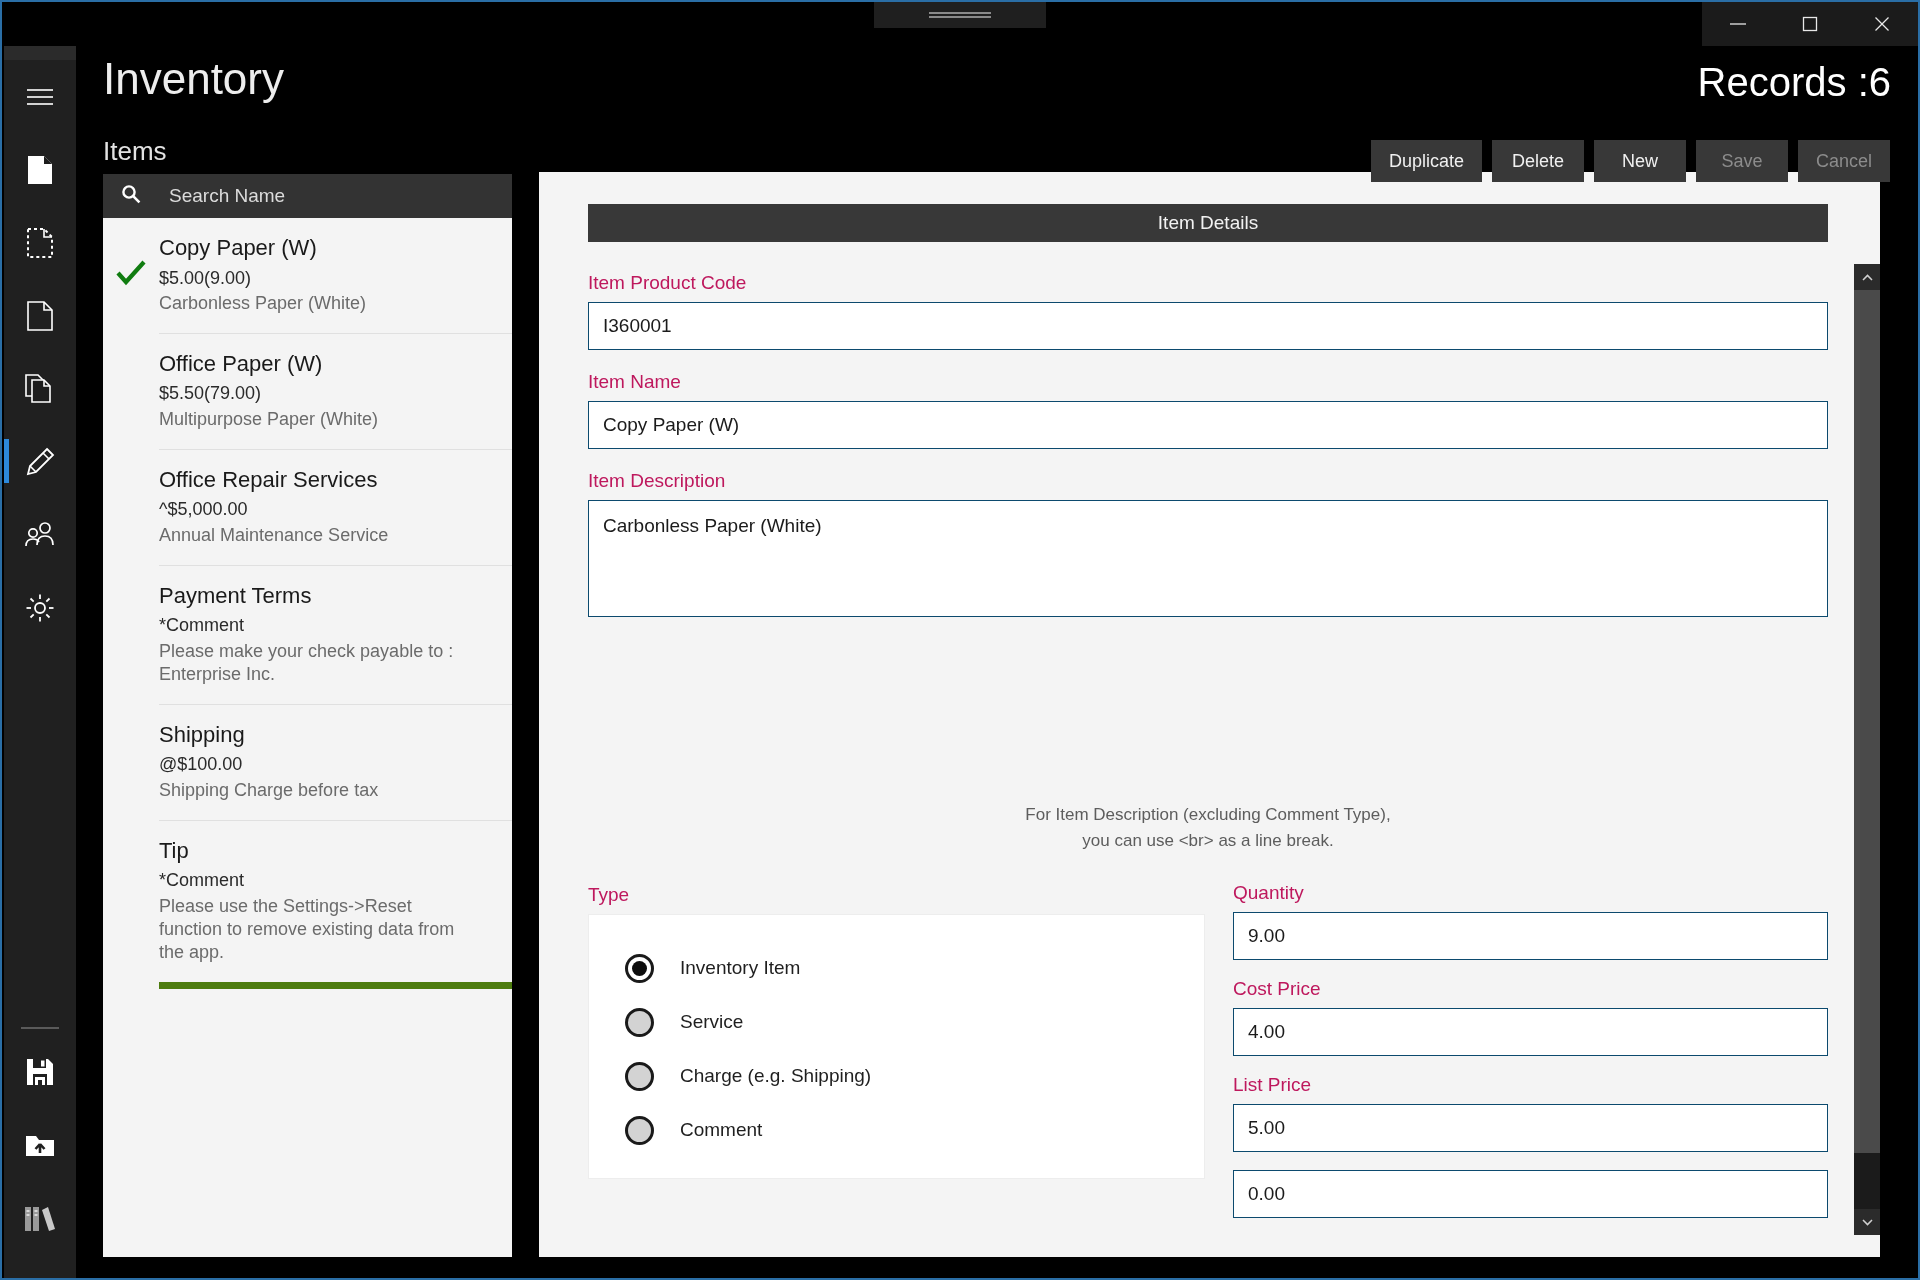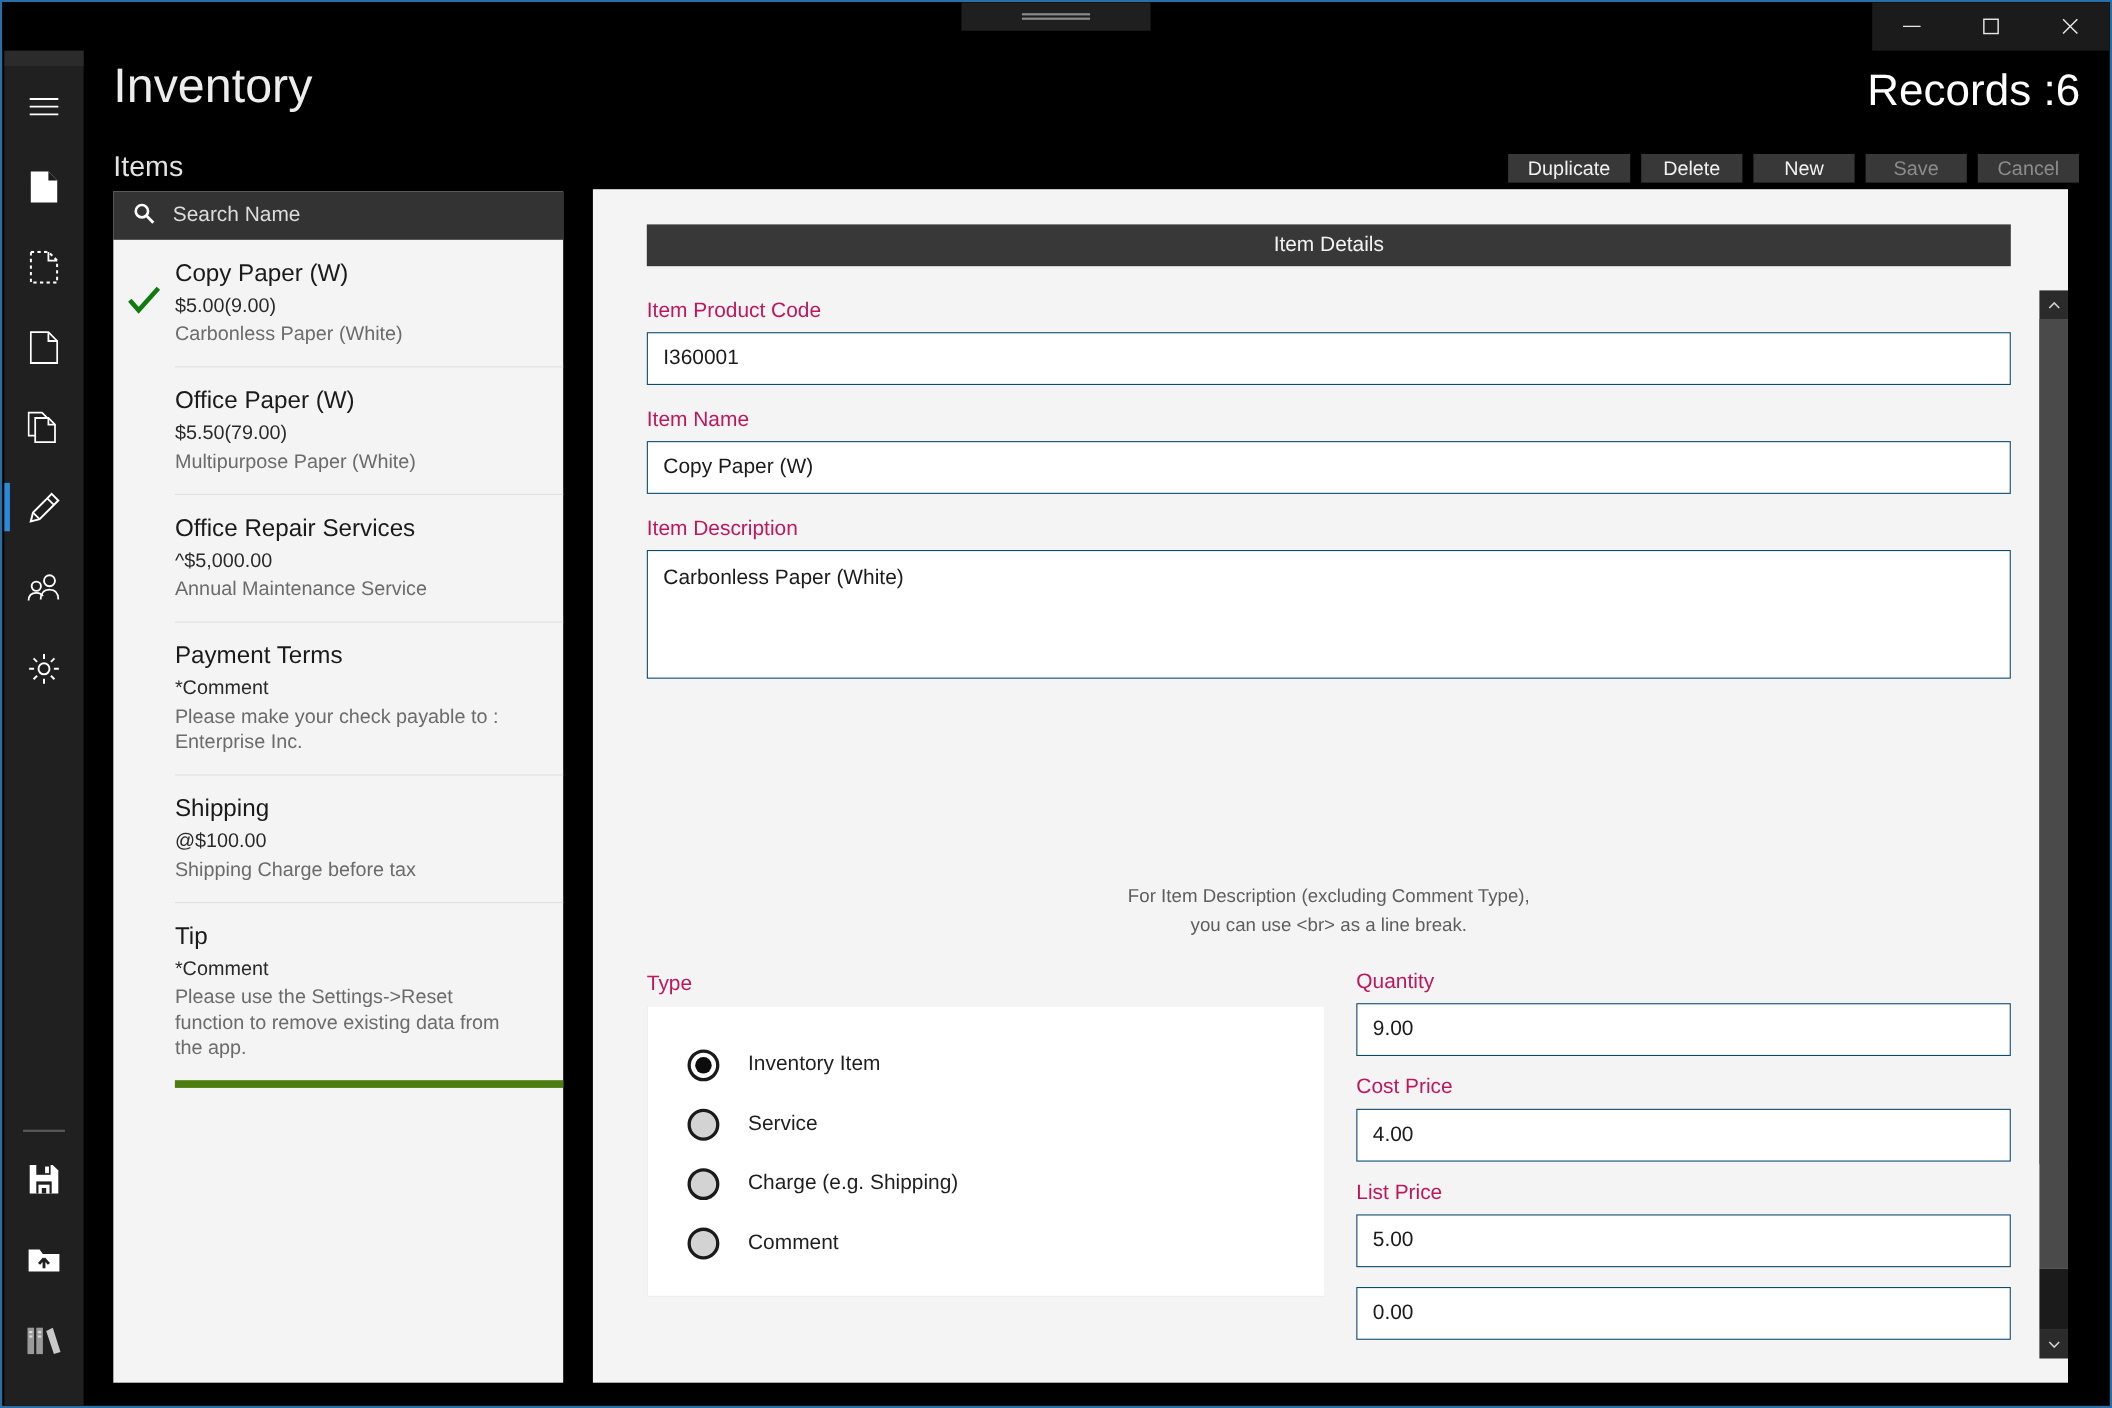--- a/index.html
+++ b/index.html
@@ -78,35 +78,35 @@
     font-size:26px; font-weight:300; color:#e2e2e2;
   }
   #records-count {
     position:absolute; right:27px; top:28px;
     font-size:40px; font-weight:300; color:#ffffff;
   }
   #action-buttons {
     position:absolute; right:28px; top:108px; display:flex; gap:10px;
   }
   .action-btn {
-    height:26px; min-width:92px; padding:0 18px;
+    height:42px; min-width:92px; padding:0 18px;
     background:#383838; border:none; color:#f0f0f0;
     font-size:18px; font-family:"Liberation Sans", sans-serif; font-weight:400;
     display:flex; align-items:center; justify-content:center; cursor:pointer;
   }
   .action-btn.disabled { color:#8c8c8c; cursor:default; }
 
   
   #list-pane {
     position:absolute; left:101px; top:172px; width:409px; height:1083px;
     background:#f4f4f4;
   }
   #search-bar {
     height:44px; background:#333333; display:flex; align-items:center;
-    padding:0 10px 0 18px; gap:16px;
+    padding:0 10px 0 18px; gap:28px;
   }
   #search-placeholder {
     color:#dcdcdc; font-size:19px; font-weight:300;
   }
   #item-list { padding:0 0 0 0; }
   .list-item { display:flex; padding:0; position:relative; }
   .list-check {
     width:56px; flex:0 0 56px; display:flex; justify-content:center;
     padding-top:42px;
   }

